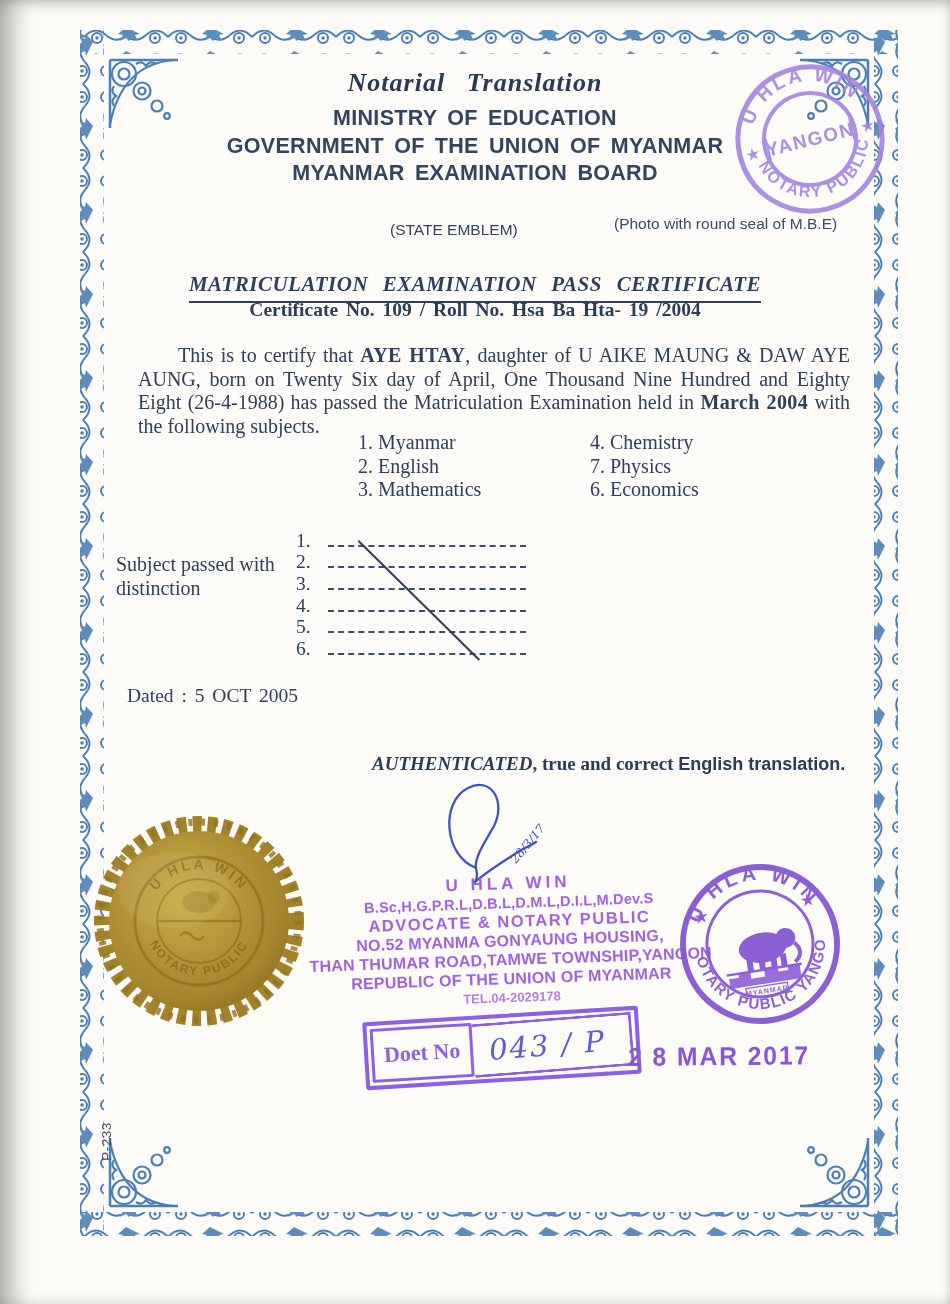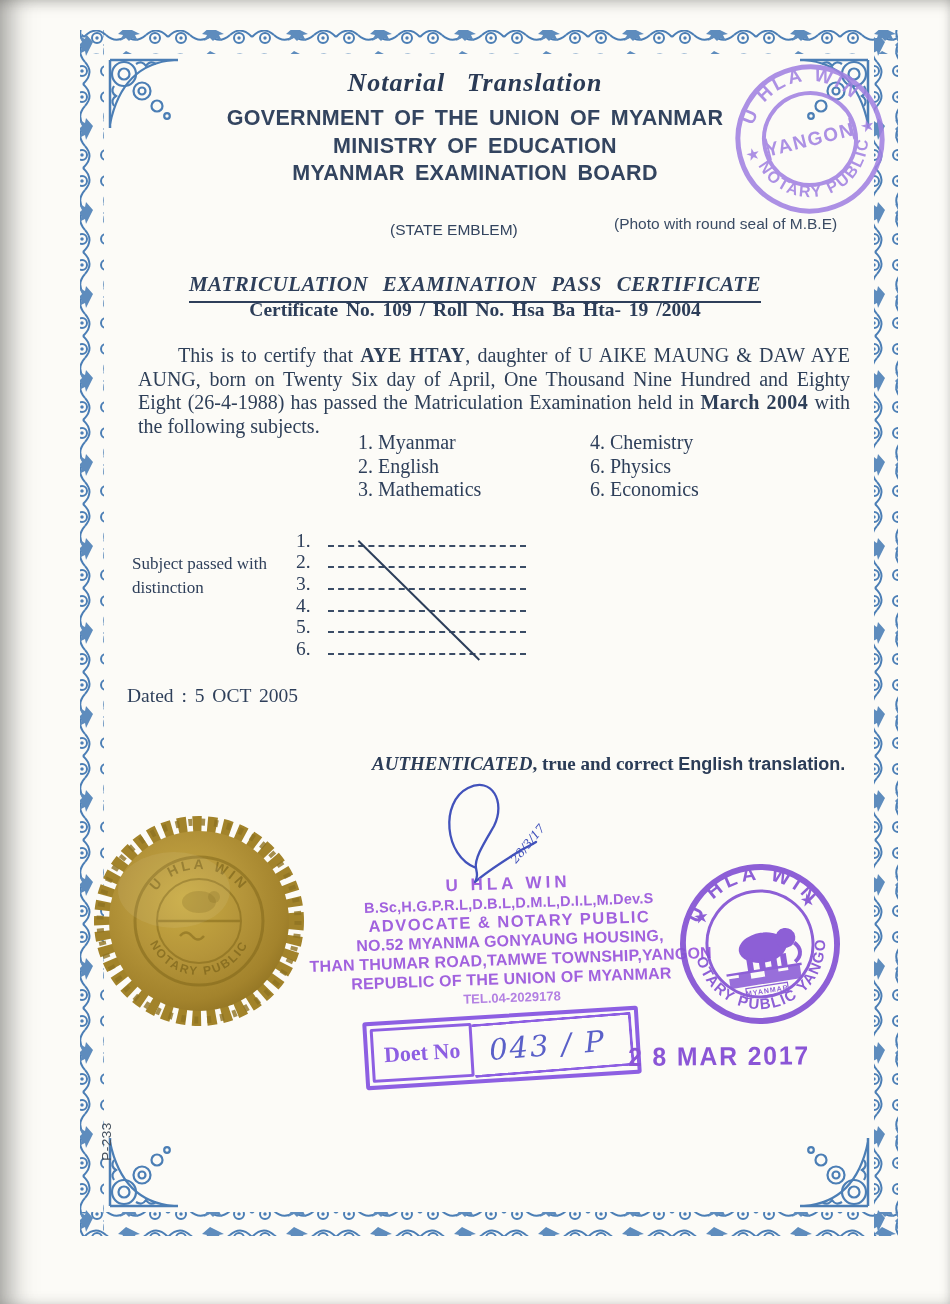--- a/index.html
+++ b/index.html
@@ -23,21 +23,21 @@
   .cert-head{position:absolute; left:75px; top:272px; width:800px; text-align:center;}
   .cert-head span{display:inline-block; font-size:21px; font-weight:bold; font-style:italic; letter-spacing:.5px; word-spacing:9px; border-bottom:2.5px solid #2e3f5a; padding-bottom:4px; color:#2e3f5a;}
   .cert-no{position:absolute; left:75px; top:299px; width:800px; text-align:center; font-size:19.5px; font-weight:bold; word-spacing:3px; color:#2c3d58;}
   
   .bodytext{position:absolute; left:130px; top:336px; width:712px; font-size:20px; line-height:23.6px; text-align:justify; text-indent:40px; margin:8px; color:#2e3f58;}
   .bodytext b{letter-spacing:.4px;}
   
   .subjects{position:absolute; left:358px; top:431px; display:flex; font-size:20px; line-height:23.5px;}
   .scol1{width:232px;}
   
-  .dist-label{position:absolute; left:132px; top:552px; font-size:17px; line-height:24px;}
+  .dist-label{position:absolute; left:116px; top:552px; font-size:20px; line-height:24px;}
   .dist-rows{position:absolute; left:296px; top:529px;}
   .drow{height:21.7px; display:flex; align-items:flex-end;}
   .dnum{width:32px; font-size:19.5px; line-height:20px;}
   .dline{width:198px; border-bottom:2.5px dashed #3a4c66; margin-bottom:4px;}
   .strike{position:absolute; left:359px; top:540px; width:170px; border-top:2px solid #2c3e5a; transform:rotate(44.6deg); transform-origin:0 0;}
   
   .dated{position:absolute; left:127px; top:685px; font-size:19.5px; word-spacing:3px;}
   .sigblock{position:absolute; left:563px; top:683px; width:250px; text-align:center; font-size:19.5px; line-height:24.5px;}
   .auth{position:absolute; left:372px; top:753px; white-space:nowrap; font-size:19px; font-weight:bold; color:#2b3c57;}
   .auth .auth-word{font-style:italic;}
@@ -119,22 +119,22 @@
     <rect x="80" y="30" width="24" height="1206" fill="url(#vineV)"></rect>
     <rect x="874" y="30" width="24" height="1206" fill="url(#vineV)"></rect>
     <use href="#corner" transform="translate(108,58)"></use>
     <use href="#corner" transform="translate(870,58) scale(-1,1)"></use>
     <use href="#corner" transform="translate(108,1208) scale(1,-1)"></use>
     <use href="#corner" transform="translate(870,1208) scale(-1,-1)"></use>
   </svg>
 
   <header class="head">
     <div class="doc-title">Notarial  Translation</div>
+    <div class="gov">MINISTRY OF EDUCATION</div>
     <div class="gov">GOVERNMENT OF THE UNION OF MYANMAR</div>
-    <div class="gov">MINISTRY OF EDUCATION</div>
     <div class="gov">MYANMAR EXAMINATION BOARD</div>
   </header>
 
   <svg class="stamp-top" width="158" height="158" viewBox="0 0 158 158">
     <defs>
       <path id="ts-top" d="M21,79 A58,58 0 0 1 137,79"></path>
       <path id="ts-bot" d="M21,79 A58,58 0 0 0 137,79"></path>
     </defs>
     <g fill="none" stroke="#a282e2">
       <circle cx="79" cy="79" r="72" stroke-width="5"></circle>
@@ -161,21 +161,21 @@
   <p class="bodytext"><span>This is to certify that </span><b>AYE HTAY</b><span>, daughter of U AIKE MAUNG &amp; DAW AYE AUNG, born on Twenty Six day of April, One Thousand Nine Hundred and Eighty Eight (26-4-1988) has passed the Matriculation Examination held in </span><b>March 2004</b><span> with the following subjects.</span></p>
 
   <div class="subjects">
     <div class="scol1">
       <div>1. Myanmar</div>
       <div>2. English</div>
       <div>3. Mathematics</div>
     </div>
     <div class="scol2">
       <div>4. Chemistry</div>
-      <div>6. Physics</div>
+      <div>7. Physics</div>
       <div>6. Economics</div>
     </div>
   </div>
 
   <div class="dist-label">
     <div>Subject passed with</div>
     <div>distinction</div>
   </div>
   <div class="dist-rows">
     <div class="drow">

